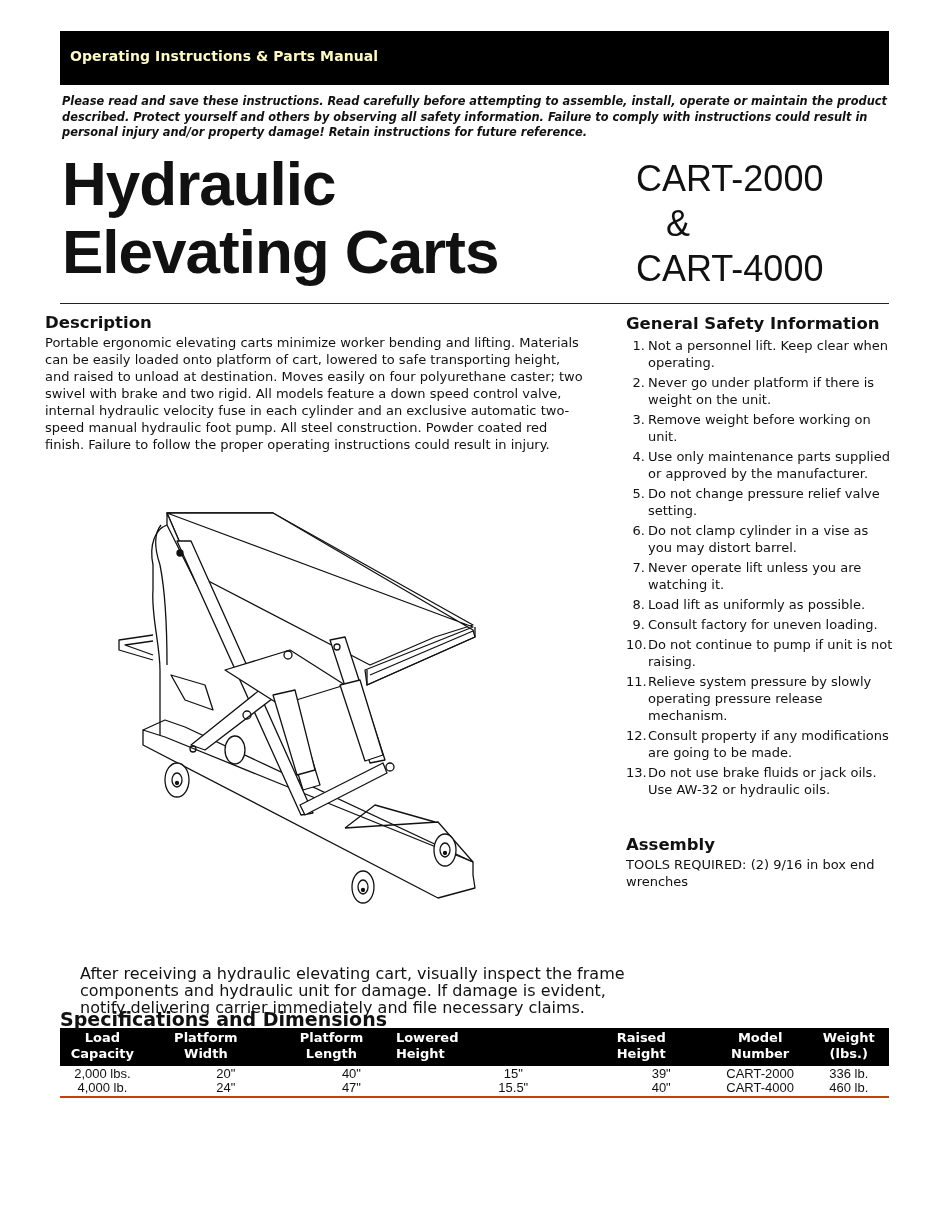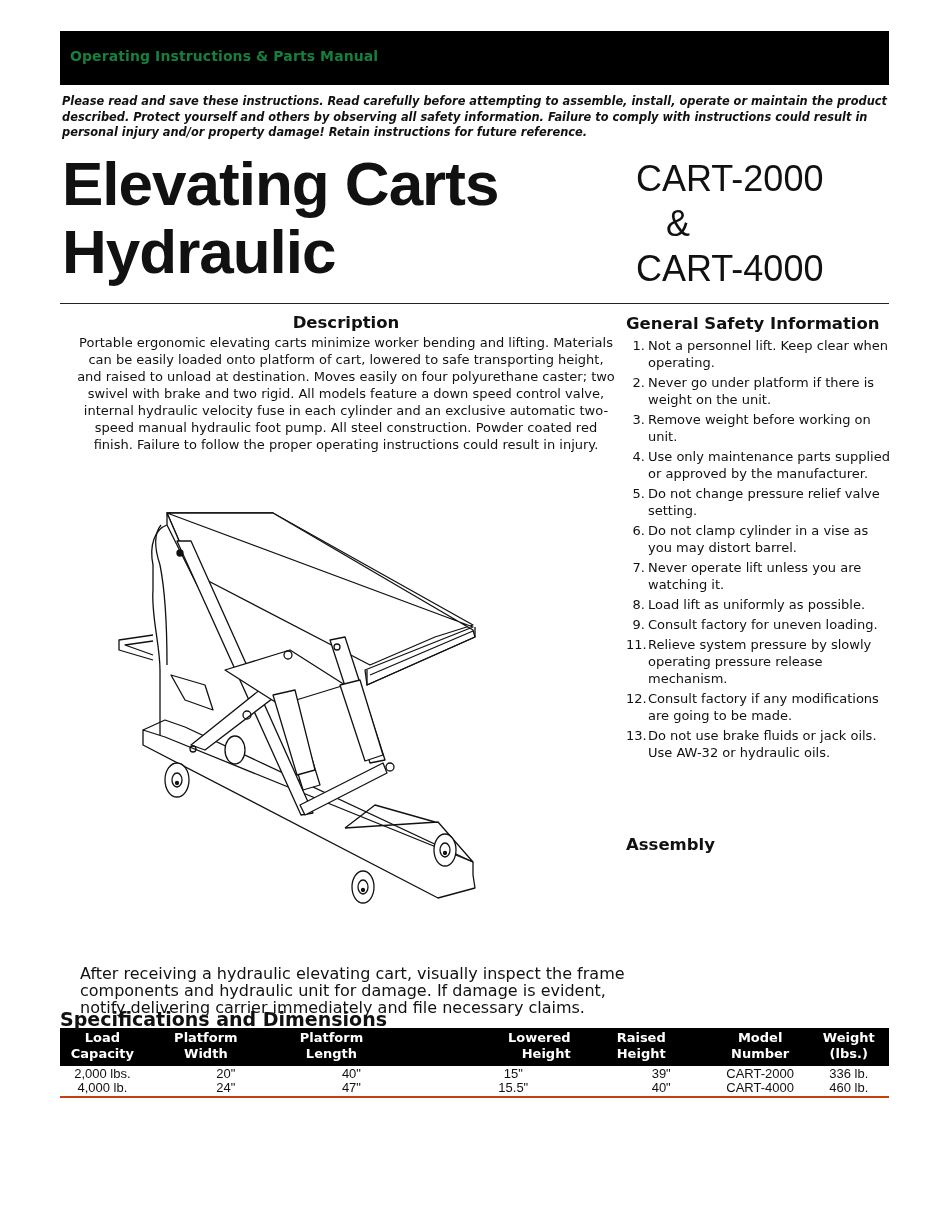--- a/index.html
+++ b/index.html
@@ -1,26 +1,26 @@
 <!DOCTYPE html>
 <html><head>
 <meta charset="utf-8">
 <style>
   html, body { margin: 0; padding: 0; background: #ffffff; }
   body { width: 950px; height: 1230px; position: relative; overflow: hidden; color: #111; font-family: "DejaVu Sans", sans-serif; }
   .banner { position: absolute; left: 60px; top: 31px; width: 829px; height: 54px; background: #000; }
-  .banner span { position: absolute; left: 10px; top: 17px; color: #15803d; font-family: "DejaVu Sans", sans-serif; font-weight: bold; font-size: 14px; letter-spacing: 0.1px; }
+  .banner span { position: absolute; left: 10px; top: 17px; color: #fef9c3; font-family: "DejaVu Sans", sans-serif; font-weight: bold; font-size: 14px; letter-spacing: 0.1px; }
   .intro { position: absolute; left: 62px; top: 94px; width: 830px; font-family: "DejaVu Sans", sans-serif; font-style: italic; font-weight: bold; font-size: 11.4px; line-height: 15.5px; }
   .title { position: absolute; left: 62px; top: 150px; font-family: "Liberation Sans", sans-serif; font-weight: bold; font-size: 62px; line-height: 68px; letter-spacing: -1px; margin: 0; }
   .models { position: absolute; left: 636px; top: 156px; font-family: "Liberation Sans", sans-serif; font-size: 36px; line-height: 45px; }
   .models .amp { padding-left: 30px; display: block; }
   .models div { display: block; }
   .rule { position: absolute; left: 60px; top: 303px; width: 829px; height: 0; border-top: 1.5px solid #222; }
   h2 { font-family: "DejaVu Sans", sans-serif; font-weight: bold; font-size: 16.5px; margin: 0; }
-  .desc { position: absolute; left: 76px; top: 313px; width: 540px; text-align: center; }
+  .desc { position: absolute; left: 45px; top: 313px; width: 540px; }
   .desc p { margin: 2px 0 0 0; font-size: 13px; line-height: 17px; }
   .safety { position: absolute; left: 626px; top: 314px; width: 270px; }
   .safety ol { list-style: none; margin: 4px 0 0 0; padding: 0; }
   .safety li { position: relative; padding-left: 22px; font-size: 13px; line-height: 17px; margin-bottom: 3px; }
   .safety li .num { position: absolute; left: 0; width: 19px; text-align: right; }
   .assembly { position: absolute; left: 626px; top: 835px; width: 270px; }
   .assembly p { margin: 2px 0 4px 0; font-size: 13px; line-height: 17px; }
   .figure { position: absolute; left: 105px; top: 505px; width: 375px; height: 405px; }
   .after { position: absolute; left: 62px; top: 947px; width: 545px; font-size: 16px; line-height: 17px; margin: 18px; }
   .specs { position: absolute; left: 60px; top: 1010px; width: 829px; }
@@ -40,22 +40,22 @@
 </head>
 <body>
 
 <div class="banner">
   <span>Operating Instructions &amp; Parts Manual</span>
 </div>
 
 <div class="intro">Please read and save these instructions.  Read carefully before attempting to assemble, install, operate or maintain the product described. Protect yourself and others by observing all safety information.  Failure to comply with instructions could result in personal injury and/or property damage!  Retain instructions for future reference.</div>
 
 <h1 class="title">
+  <span style="display:block">Hydraulic</span>
   <span style="display:block">Elevating Carts</span>
-  <span style="display:block">Hydraulic</span>
 </h1>
 
 <div class="models">
   <div>CART-2000</div>
   <div class="amp">&amp;</div>
   <div>CART-4000</div>
 </div>
 
 <div class="rule"></div>
 
@@ -121,39 +121,41 @@
   <ol>
     <li><span class="num">1.</span><span>Not a personnel lift. Keep clear when operating.</span></li>
     <li><span class="num">2.</span><span>Never go under platform if there is weight on the unit.</span></li>
     <li><span class="num">3.</span><span>Remove weight before working on unit.</span></li>
     <li><span class="num">4.</span><span>Use only maintenance parts supplied or approved by the manufacturer.</span></li>
     <li><span class="num">5.</span><span>Do not change pressure relief valve setting.</span></li>
     <li><span class="num">6.</span><span>Do not clamp cylinder in a vise as you may distort barrel.</span></li>
     <li><span class="num">7.</span><span>Never operate lift unless you are watching it.</span></li>
     <li><span class="num">8.</span><span>Load lift as uniformly as possible.</span></li>
     <li><span class="num">9.</span><span>Consult factory for uneven loading.</span></li>
+    <li><span class="num">10.</span><span>Do not continue to pump if unit is not raising.</span></li>
     <li><span class="num">11.</span><span>Relieve system pressure by slowly operating pressure release mechanism.</span></li>
-    <li><span class="num">12.</span><span>Consult factory if any modifications are going to be made.</span></li>
+    <li><span class="num">12.</span><span>Consult property if any modifications are going to be made.</span></li>
     <li><span class="num">13.</span><span>Do not use brake fluids or jack oils. Use AW-32 or hydraulic oils.</span></li>
   </ol>
 </section>
 
 <section class="assembly">
   <h2>Assembly</h2>
+  <p>TOOLS REQUIRED: (2) 9/16 in box end wrenches</p>
 </section>
 
 <section class="specs">
   <h2>Specifications and Dimensions</h2>
   <table>
     <thead>
       <tr>
         <th class="c-load"><span>Load</span><br><span>Capacity</span></th>
         <th class="c-pw" style="text-align:center"><span>Platform</span><br><span>Width</span></th>
         <th class="c-pl" style="text-align:center"><span>Platform</span><br><span>Length</span></th>
-        <th class="c-lh" style="text-align:right"><span>Lowered</span><br><span>Height</span></th>
+        <th class="c-lh" style="text-align:left"><span>Lowered</span><br><span>Height</span></th>
         <th class="c-rh" style="text-align:center"><span>Raised</span><br><span>Height</span></th>
         <th class="c-mn" style="text-align:center"><span>Model</span><br><span>Number</span></th>
         <th class="c-wt"><span>Weight</span><br><span>(lbs.)</span></th>
       </tr>
     </thead>
     <tbody>
       <tr>
         <td class="c-load">2,000 lbs.</td>
         <td class="c-pw" style="text-align:center;padding-left:40px">20"</td>
         <td class="c-pl" style="text-align:center;padding-left:40px">40"</td>

